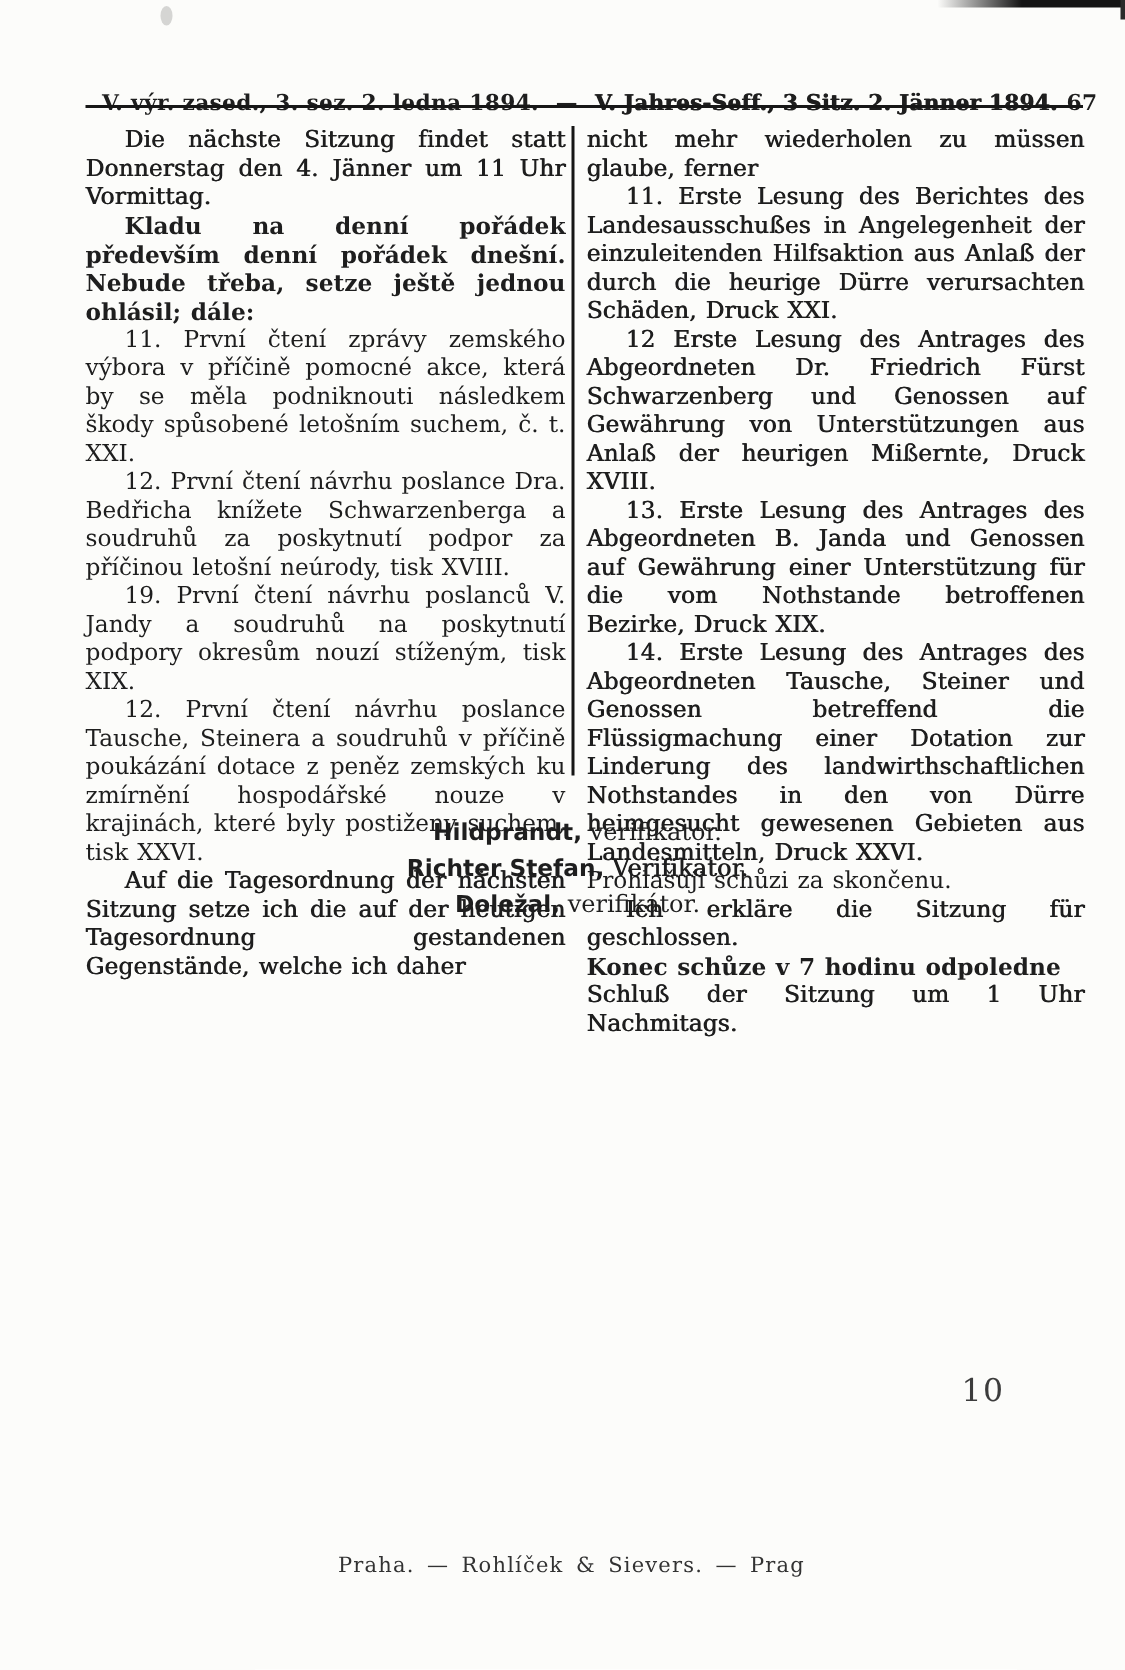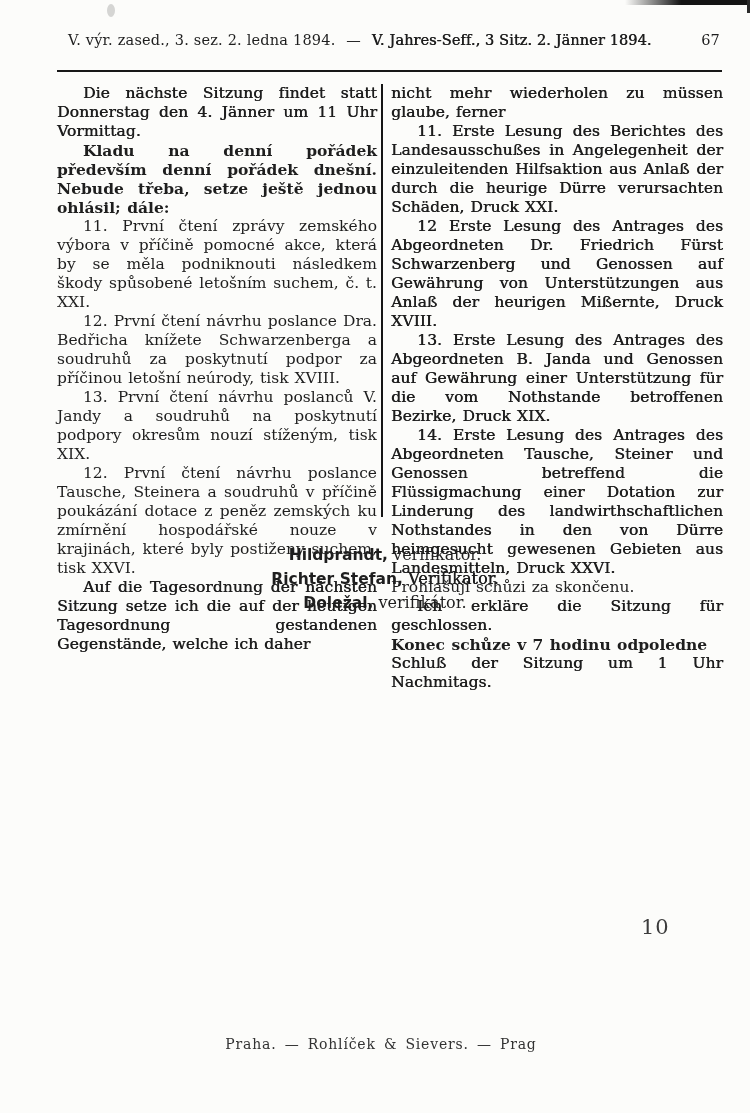--- a/index.html
+++ b/index.html
@@ -23,23 +23,23 @@
     width: 3px; height: 13px; background: #2a2a2a;
   }
   .smudge {
     position: absolute; top: 4px; left: 107px;
     width: 8px; height: 13px;
     background: rgba(110,110,110,0.28);
     border-radius: 50%;
   }
   
   .header {
-    position: absolute; top: 32px; left: 68px; right: 30px;
+    position: absolute; top: 60px; left: 68px; right: 30px;
     display: flex; justify-content: space-between; align-items: center;
-    font-size: 14.5px; font-weight: normal; letter-spacing: 0.2px;
+    font-size: 14.5px; font-weight: bold; letter-spacing: 0.2px;
     white-space: nowrap;
   }
   .header .h-group span { margin-right: 6px; }
   .rule {
     position: absolute; top: 70px; left: 57px;
     width: 665px; height: 2px; background: #171717;
   }
   
   .columns {
     position: absolute; top: 84px; left: 57px; width: 666px;
@@ -97,21 +97,21 @@
 
   <div class="rule"></div>
   <div class="divider"></div>
 
   <div class="columns">
     <div class="col-left">
       <p class="para fraktur">Die nächste Sitzung findet statt Donnerstag den 4. Jänner um 11 Uhr Vormittag.</p>
       <p class="para bold">Kladu na denní pořádek především denní pořádek dnešní. Nebude třeba, setze ještě jednou ohlásil; dále:</p>
       <p class="para">11. První čtení zprávy zemského výbora v příčině pomocné akce, která by se měla podniknouti následkem škody spůsobené letošním suchem, č. t. XXI.</p>
       <p class="para">12. První čtení návrhu poslance Dra. Bedřicha knížete Schwarzenberga a soudruhů za poskytnutí podpor za příčinou letošní neúrody, tisk XVIII.</p>
-      <p class="para">13. První čtení návrhu poslanců V. Jandy a soudruhů na poskytnutí podpory okresům nouzí stíženým, tisk XIX.</p>
+      <p class="para">19. První čtení návrhu poslanců V. Jandy a soudruhů na poskytnutí podpory okresům nouzí stíženým, tisk XIX.</p>
       <p class="para">12. První čtení návrhu poslance Tausche, Steinera a soudruhů v příčině poukázání dotace z peněz zemských ku zmírnění hospodářské nouze v krajinách, které byly postiženy suchem, tisk XXVI.</p>
       <p class="para fraktur">Auf die Tagesordnung der nächsten Sitzung setze ich die auf der heutigen Tagesordnung gestandenen Gegenstände, welche ich daher</p>
     </div>
     <div class="col-right">
       <p class="para fraktur noindent">nicht mehr wiederholen zu müssen glaube, ferner</p>
       <p class="para fraktur">11. Erste Lesung des Berichtes des Landesausschußes in Angelegenheit der einzuleitenden Hilfsaktion aus Anlaß der durch die heurige Dürre verursachten Schäden, Druck XXI.</p>
       <p class="para fraktur">12 Erste Lesung des Antrages des Abgeordneten Dr. Friedrich Fürst Schwarzenberg und Genossen auf Gewährung von Unterstützungen aus Anlaß der heurigen Mißernte, Druck XVIII.</p>
       <p class="para fraktur">13. Erste Lesung des Antrages des Abgeordneten B. Janda und Genossen auf Gewährung einer Unterstützung für die vom Nothstande betroffenen Bezirke, Druck XIX.</p>
       <p class="para fraktur">14. Erste Lesung des Antrages des Abgeordneten Tausche, Steiner und Genossen betreffend die Flüssigmachung einer Dotation zur Linderung des landwirthschaftlichen Nothstandes in den von Dürre heimgesucht gewesenen Gebieten aus Landesmitteln, Druck XXVI.</p>
       <p class="para noindent">Prohlašuji schůzi za skončenu.</p>

